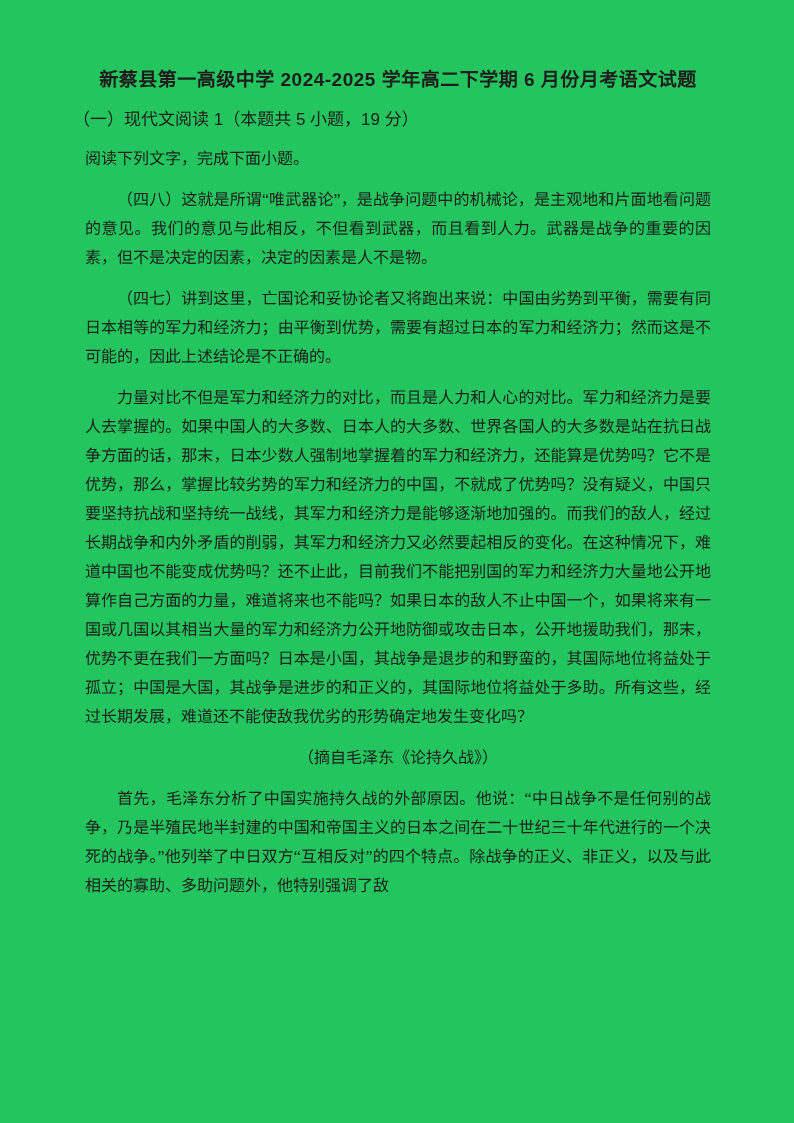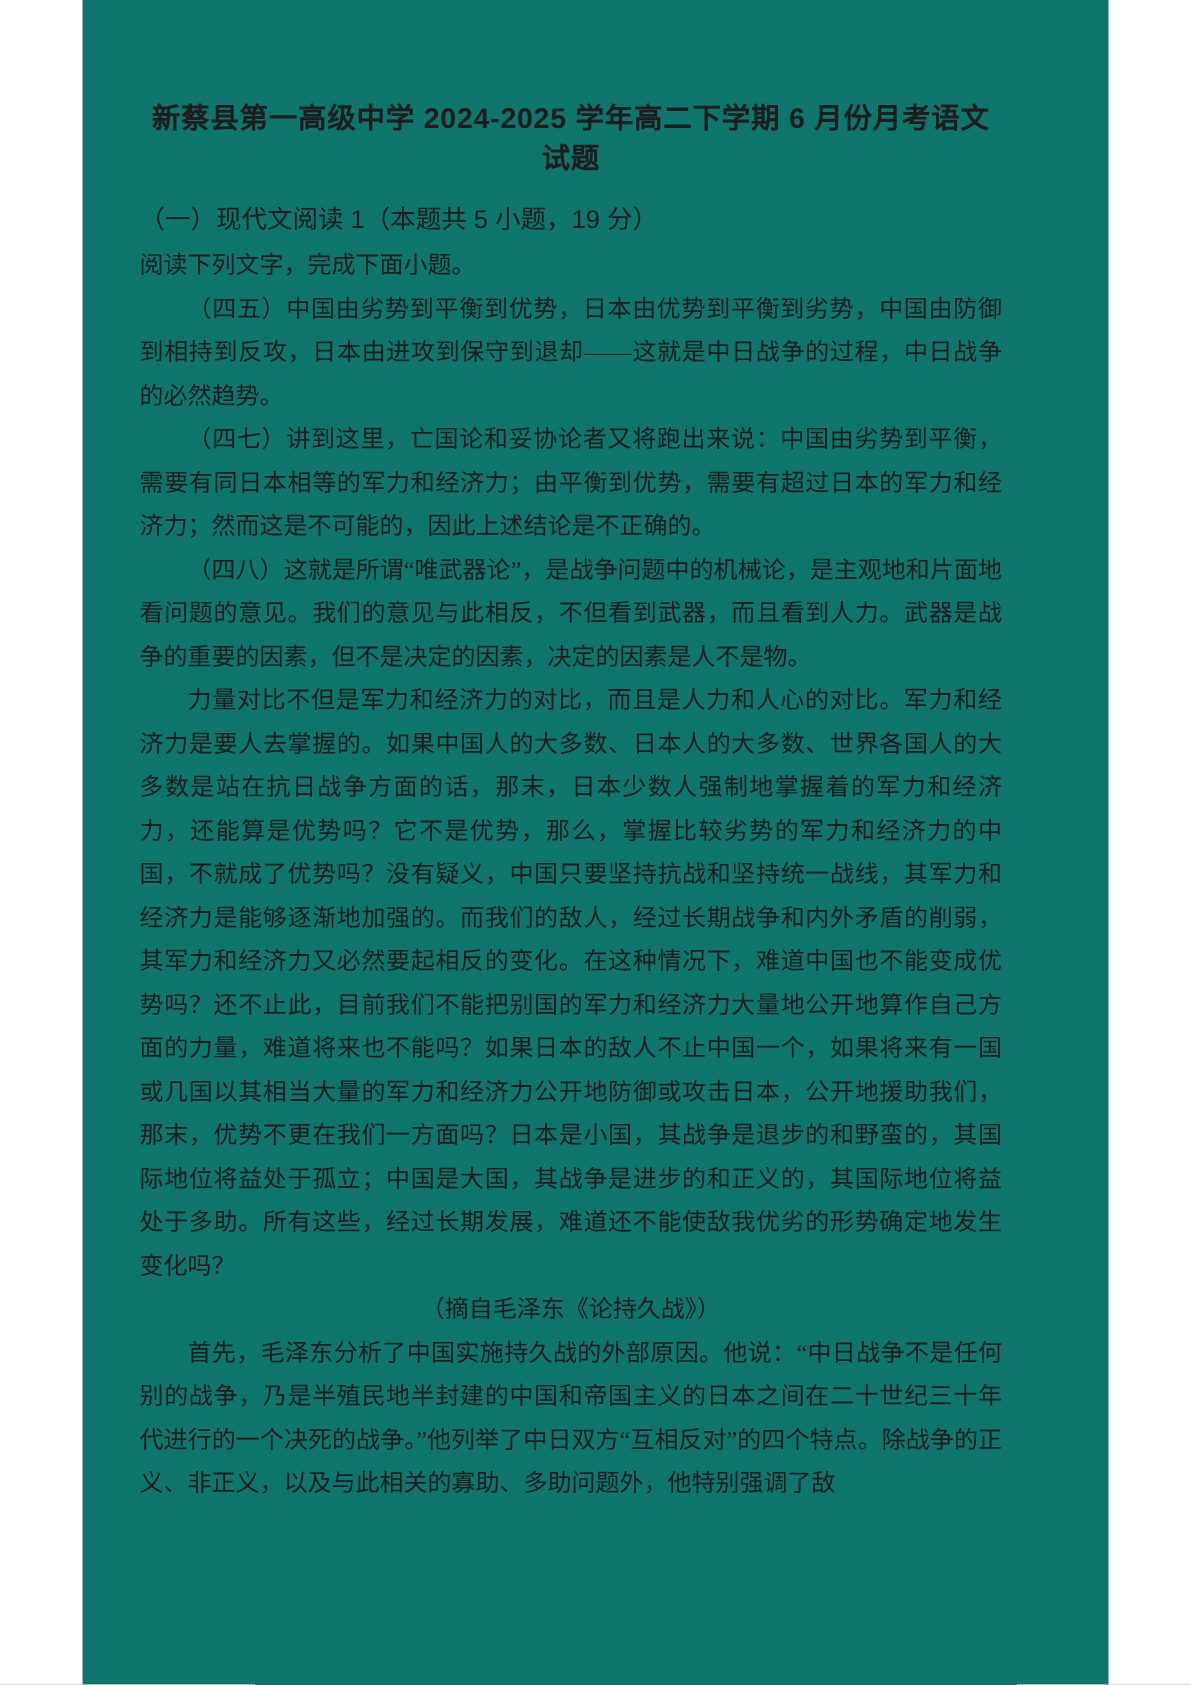--- a/index.html
+++ b/index.html
@@ -1,23 +1,23 @@
 <!DOCTYPE html>
 <html lang="zh-CN"><head>
 <meta charset="utf-8">
 <style>
   html, body { margin: 0; padding: 0; background: #ffffff; }
   .page {
     position: relative;
-    width: 684px;
+    width: 794px;
     height: 1123px;
     box-sizing: border-box;
     margin: 0 auto;
-    padding: 66px 71px 0 38px;
-    background: #0f766e;
+    padding: 66px 71px 0 73px;
+    background: #22c55e;
     color: #1d1d1d;
     font-family: "Liberation Serif", "DejaVu Serif", serif;
     font-size: 16px;
     overflow: hidden;
   }
   .doc-title {
     margin: 0;
     font-family: "Liberation Sans", "DejaVu Sans", sans-serif;
     font-weight: 700;
     font-size: 19px;
@@ -27,21 +27,21 @@
   }
   .section-heading {
     margin: 15px 0 4px 0;
     font-family: "Liberation Sans", "DejaVu Sans", sans-serif;
     font-weight: 400;
     font-size: 17px;
     line-height: 24px;
     text-align: left;
   }
   .bodytext p {
-    margin: 0;
+    margin: 12px;
     line-height: 29px;
     text-align: justify;
     text-justify: inter-character;
   }
   .bodytext p.indent { text-indent: 2em; }
   .bodytext p.attribution { text-align: center; }
 </style>
 </head>
 <body>
 
@@ -49,26 +49,25 @@
 
   <h1 class="doc-title">新蔡县第一高级中学 2024-2025 学年高二下学期 6 月份月考语文试题</h1>
 
   <h2 class="section-heading">（一）现代文阅读 1（本题共 5 小题，19 分）</h2>
 
   <div class="bodytext">
 
     <p>阅读下列文字，完成下面小题。</p>
 
 
-    <p class="indent">（四五）中国由劣势到平衡到优势，日本由优势到平衡到劣势，中国由防御到相持到反攻，日本由进攻到保守到退却——这就是中日战争的过程，中日战争的必然趋势。</p>
 
 
+    <p class="indent">（四八）这就是所谓“唯武器论”，是战争问题中的机械论，是主观地和片面地看问题的意见。我们的意见与此相反，不但看到武器，而且看到人力。武器是战争的重要的因素，但不是决定的因素，决定的因素是人不是物。</p>
+
     <p class="indent">（四七）讲到这里，亡国论和妥协论者又将跑出来说：中国由劣势到平衡，需要有同日本相等的军力和经济力；由平衡到优势，需要有超过日本的军力和经济力；然而这是不可能的，因此上述结论是不正确的。</p>
-
-    <p class="indent">（四八）这就是所谓“唯武器论”，是战争问题中的机械论，是主观地和片面地看问题的意见。我们的意见与此相反，不但看到武器，而且看到人力。武器是战争的重要的因素，但不是决定的因素，决定的因素是人不是物。</p>
 
     <p class="indent">力量对比不但是军力和经济力的对比，而且是人力和人心的对比。军力和经济力是要人去掌握的。如果中国人的大多数、日本人的大多数、世界各国人的大多数是站在抗日战争方面的话，那末，日本少数人强制地掌握着的军力和经济力，还能算是优势吗？它不是优势，那么，掌握比较劣势的军力和经济力的中国，不就成了优势吗？没有疑义，中国只要坚持抗战和坚持统一战线，其军力和经济力是能够逐渐地加强的。而我们的敌人，经过长期战争和内外矛盾的削弱，其军力和经济力又必然要起相反的变化。在这种情况下，难道中国也不能变成优势吗？还不止此，目前我们不能把别国的军力和经济力大量地公开地算作自己方面的力量，难道将来也不能吗？如果日本的敌人不止中国一个，如果将来有一国或几国以其相当大量的军力和经济力公开地防御或攻击日本，公开地援助我们，那末，优势不更在我们一方面吗？日本是小国，其战争是退步的和野蛮的，其国际地位将益处于孤立；中国是大国，其战争是进步的和正义的，其国际地位将益处于多助。所有这些，经过长期发展，难道还不能使敌我优劣的形势确定地发生变化吗？</p>
 
     <p class="attribution">（摘自毛泽东《论持久战》）</p>
 
 
 
     <p class="indent">首先，毛泽东分析了中国实施持久战的外部原因。他说：“中日战争不是任何别的战争，乃是半殖民地半封建的中国和帝国主义的日本之间在二十世纪三十年代进行的一个决死的战争。”他列举了中日双方“互相反对”的四个特点。除战争的正义、非正义，以及与此相关的寡助、多助问题外，他特别强调了敌</p>
 
   </div>

